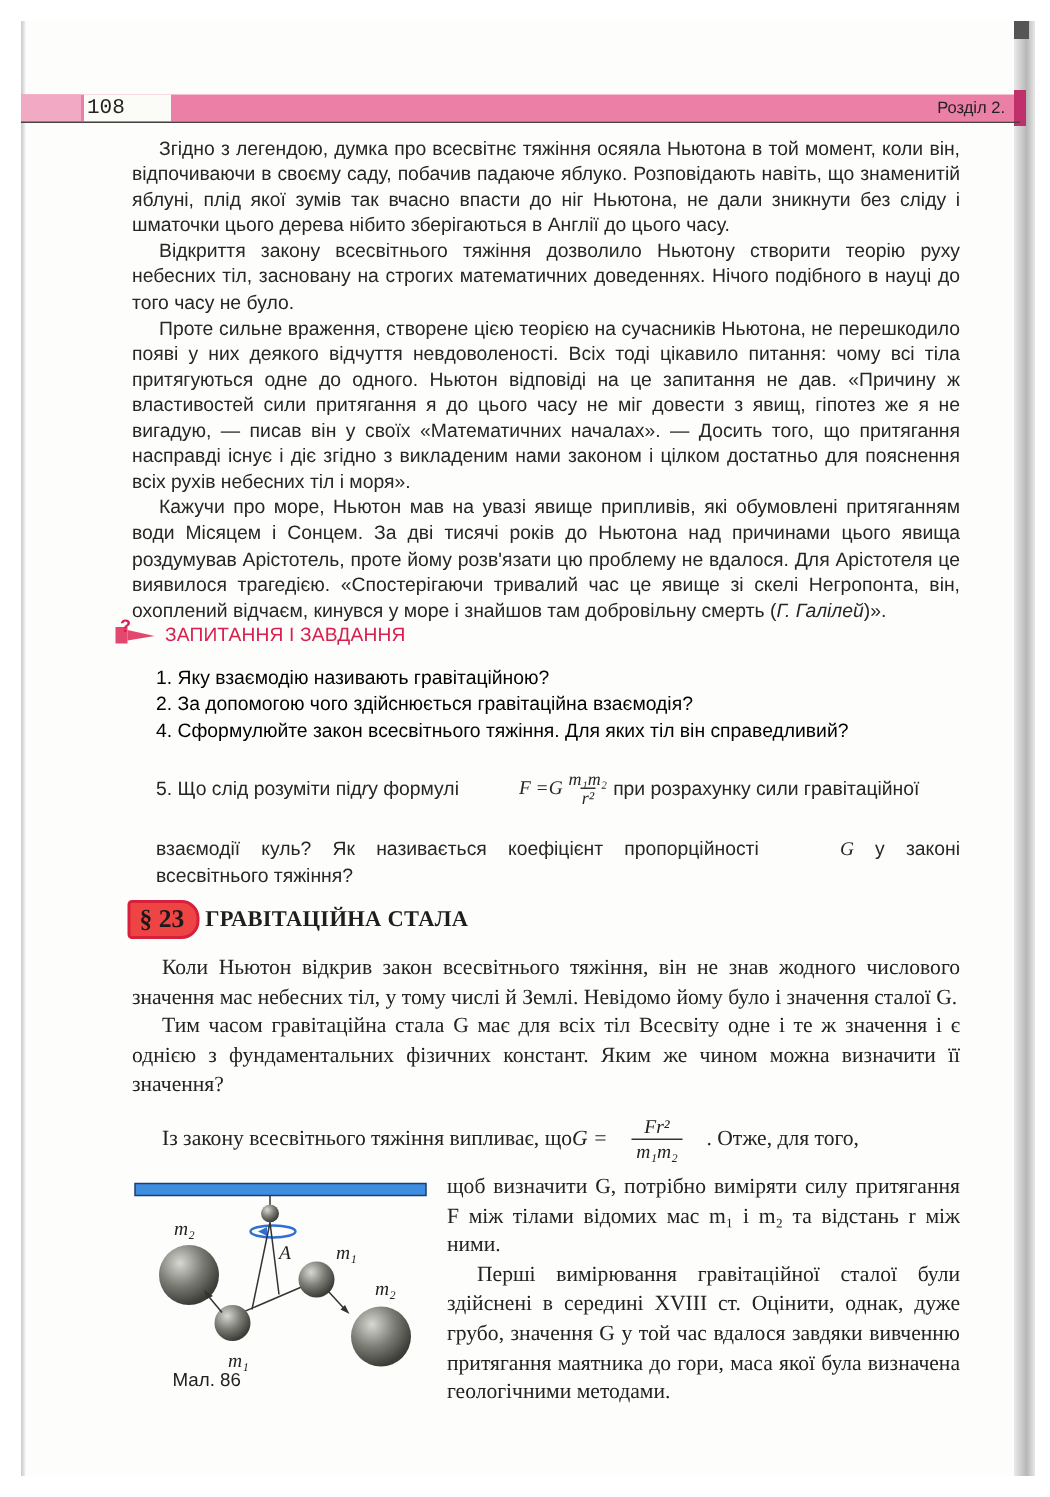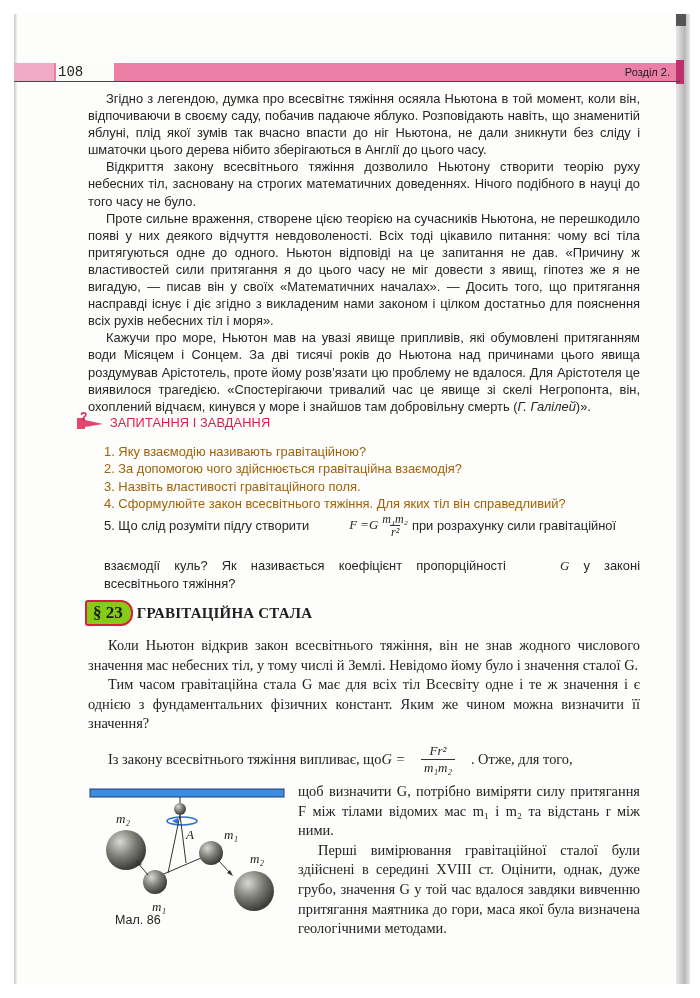--- a/index.html
+++ b/index.html
@@ -13,32 +13,32 @@
   .header-bar .num-box{position:absolute;left:42px;top:0;width:58px;height:18px;background:#fbfbf8;}
   .page-num{position:absolute;left:58px;top:63px;font-family:Liberation Mono, monospace;font-size:14px;line-height:18px;color:#222;}
   .section-label{position:absolute;right:30px;top:63px;font-size:11px;line-height:18px;color:#222;}
   .header-rule{position:absolute;left:14px;top:81px;width:666px;height:1px;background:#444;}
   .header-pink-end{position:absolute;left:676px;top:60px;width:8px;height:24px;background:#c0306a;}
   .sans{position:absolute;left:88px;width:552px;font-size:12.9px;line-height:17.1px;text-align:justify;color:#262626;}
   .sans p{margin:0;text-indent:18px;}
   .q-head{position:absolute;left:76px;top:412px;display:flex;align-items:center;}
   .q-icon{width:28px;height:20px;position:relative;}
   .q-title{color:#d8204e;font-size:12.8px;margin-left:6px;letter-spacing:0.1px;}
-  .questions{position:absolute;left:104px;top:443px;width:540px;font-size:12.9px;line-height:17.3px;color:#a16207;}
+  .questions{position:absolute;left:104px;top:443px;width:540px;font-size:12.9px;line-height:17.3px;color:#000000;}
   .questions .qi{margin:0;}
   .q5{position:absolute;left:104px;top:512px;width:536px;font-size:12.9px;color:#262626;}
   .q5 .line1{display:flex;align-items:center;height:26px;white-space:nowrap;}
   .frac{display:inline-flex;flex-direction:column;align-items:center;font-family:"Liberation Serif",serif;font-style:italic;font-size:12px;line-height:12px;margin:0 3px;}
   .frac .num{padding:0 1px;}
   .frac .den{border-top:1px solid #333;padding:0 1px;}
   .serifi{font-family:"Liberation Serif",serif;font-style:italic;padding-left:40px;}
   .q5 .line2{margin-top:19px;text-align:justify;text-align-last:justify;line-height:17px;}
   .q5 .line3{line-height:17px;}
   .sec-head{position:absolute;left:85px;top:600px;display:flex;align-items:center;}
-  .badge{background:#84cc16;border:2px solid #d8203c;border-radius:3px 12px 12px 3px;padding:0 8px 0 6px;height:22px;display:flex;align-items:center;font-family:"Liberation Serif",serif;font-weight:bold;font-size:17px;color:#1a1a1a;}
+  .badge{background:#ef4444;border:2px solid #d8203c;border-radius:3px 12px 12px 3px;padding:0 8px 0 6px;height:22px;display:flex;align-items:center;font-family:"Liberation Serif",serif;font-weight:bold;font-size:17px;color:#1a1a1a;}
   .sec-title{font-family:"Liberation Serif",serif;font-weight:bold;font-size:15px;margin-left:4px;color:#1e1e1e;letter-spacing:0.2px;}
   .serif{position:absolute;font-family:"Liberation Serif",serif;font-size:14.4px;line-height:19.6px;text-align:justify;color:#222;}
   .serif p{margin:0;text-indent:20px;}
   .formula-line{position:absolute;left:88px;top:743px;width:552px;font-family:"Liberation Serif",serif;font-size:14.4px;color:#222;display:flex;align-items:center;white-space:nowrap;}
   .formula-line .big-frac{display:inline-flex;flex-direction:column;align-items:center;font-style:italic;font-size:13px;line-height:16px;margin:0 16px;}
   .big-frac .den{border-top:1px solid #333;padding:0 3px;}
   .figure{position:absolute;left:88px;top:787px;width:198px;height:150px;}
   .fig-caption{position:absolute;left:115px;top:913px;font-size:12.5px;color:#222;}
 </style>
 </head>
@@ -72,29 +72,28 @@
       <polygon points="9,8 27,12 9,15" fill="#e3476e"></polygon>
       <text x="4" y="9" font-size="12" font-weight="bold" fill="#d8204e" font-family="Liberation Sans, sans-serif">?</text>
     </svg>
   </span>
   <span class="q-title">ЗАПИТАННЯ І ЗАВДАННЯ</span>
 </div>
 
 <div class="questions">
   <p class="qi">1. Яку взаємодію називають гравітаційною?</p>
   <p class="qi">2. За допомогою чого здійснюється гравітаційна взаємодія?</p>
-  <p class="qi">3. Назвіть властивості гравітаційного поля.</p>
   <p class="qi">4. Сформулюйте закон всесвітнього тяжіння. Для яких тіл він справедливий?</p>
 </div>
 
 <div class="q5">
   <div class="line1">
     <span>5. Що слід розуміти під </span>
     <i>r</i>
-    <span> у створити </span>
+    <span> у формулі </span>
     <span class="serifi">F =G</span>
     <span class="frac">
       <span class="num">m₁m₂</span>
       <span class="den">r²</span>
     </span>
     <span> при розрахунку сили гравітаційної</span>
   </div>
   <div class="line2"><span>взаємодії куль? Як називається коефіцієнт пропорційності </span><span class="serifi">G</span><span> у законі</span></div>
   <div class="line3">всесвітнього тяжіння?</div>
 </div>

